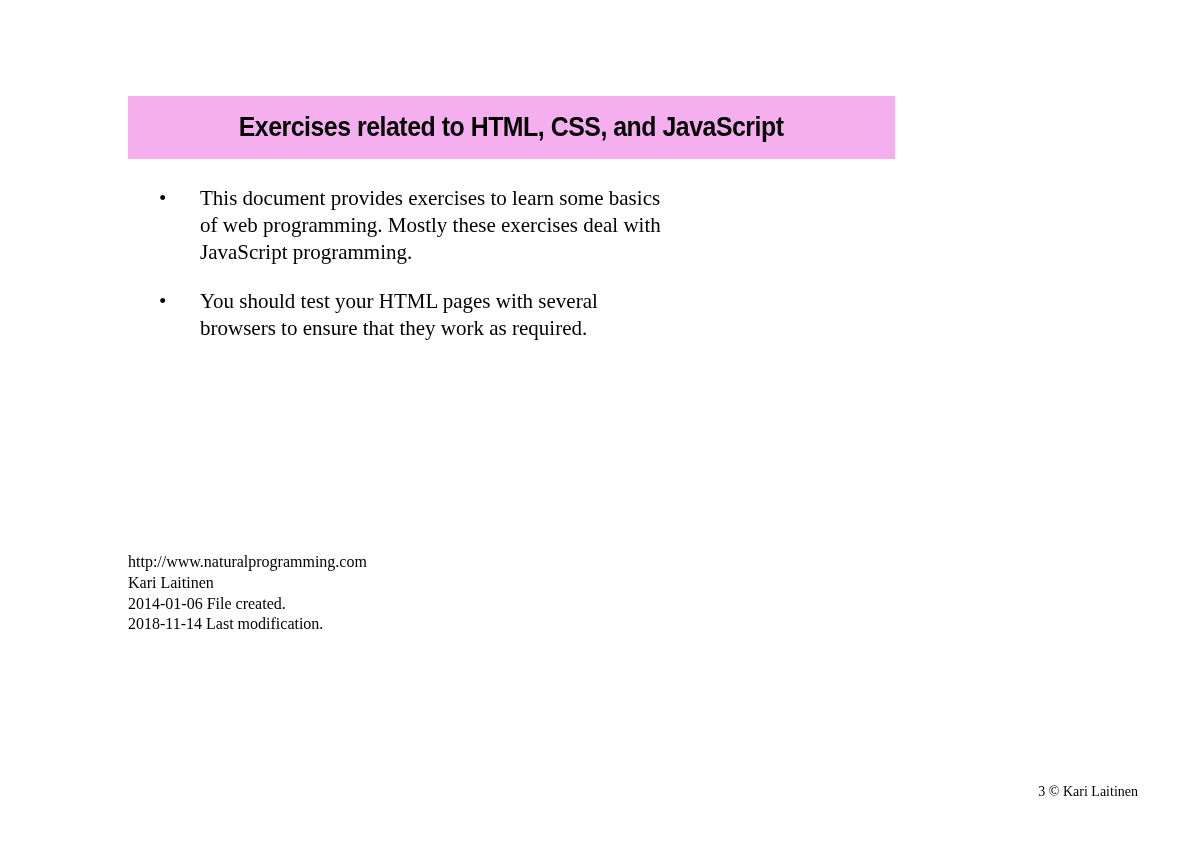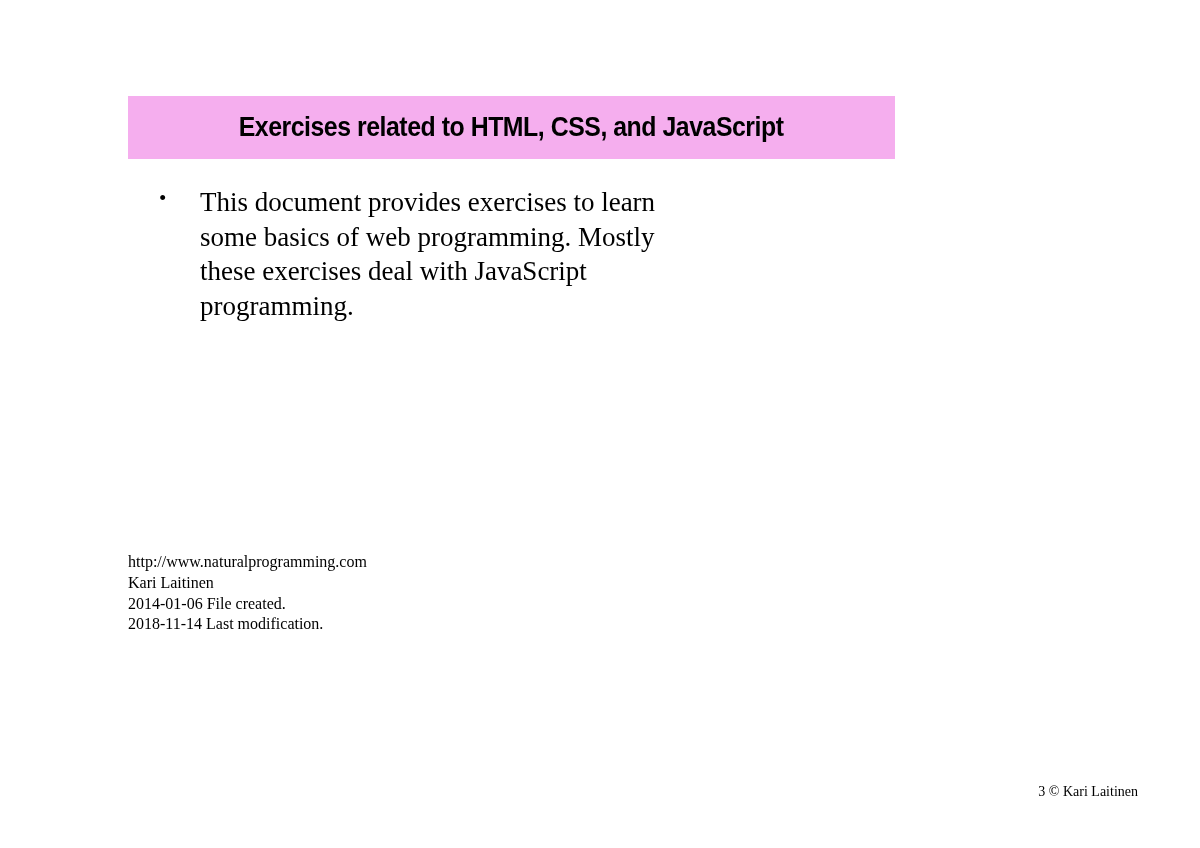--- a/index.html
+++ b/index.html
@@ -39,21 +39,21 @@
       position: absolute;
       top: 185px;
       left: 155px;
       width: 520px;
       list-style: none;
     }
     .bullet-list li {
       position: relative;
       padding-left: 45px;
       margin-bottom: 22px;
-      font-size: 27px;
+      font-size: 21px;
       line-height: 1.28;
       color: #000000;
     }
     .bullet-list li::before {
       content: "•";
       position: absolute;
       left: 4px;
       top: 0;
       font-size: 21px;
     }
@@ -75,20 +75,21 @@
   </style>
 </head>
 <body>
 
 <div class="title-bar">
   <div class="title-text">Exercises related to HTML, CSS, and JavaScript</div>
 </div>
 
 <ul class="bullet-list">
   <li>This document provides exercises to learn some basics of web programming. Mostly these exercises deal with JavaScript programming.</li>
+  <li>You should test your HTML pages with several browsers to ensure that they work as required.</li>
 </ul>
 
 <div class="meta-block">
   <div>http://www.naturalprogramming.com</div>
   <div>Kari Laitinen</div>
   <div>2014-01-06 File created.</div>
   <div>2018-11-14 Last modification.</div>
 </div>
 
 <div class="footer">3  © Kari Laitinen</div>

